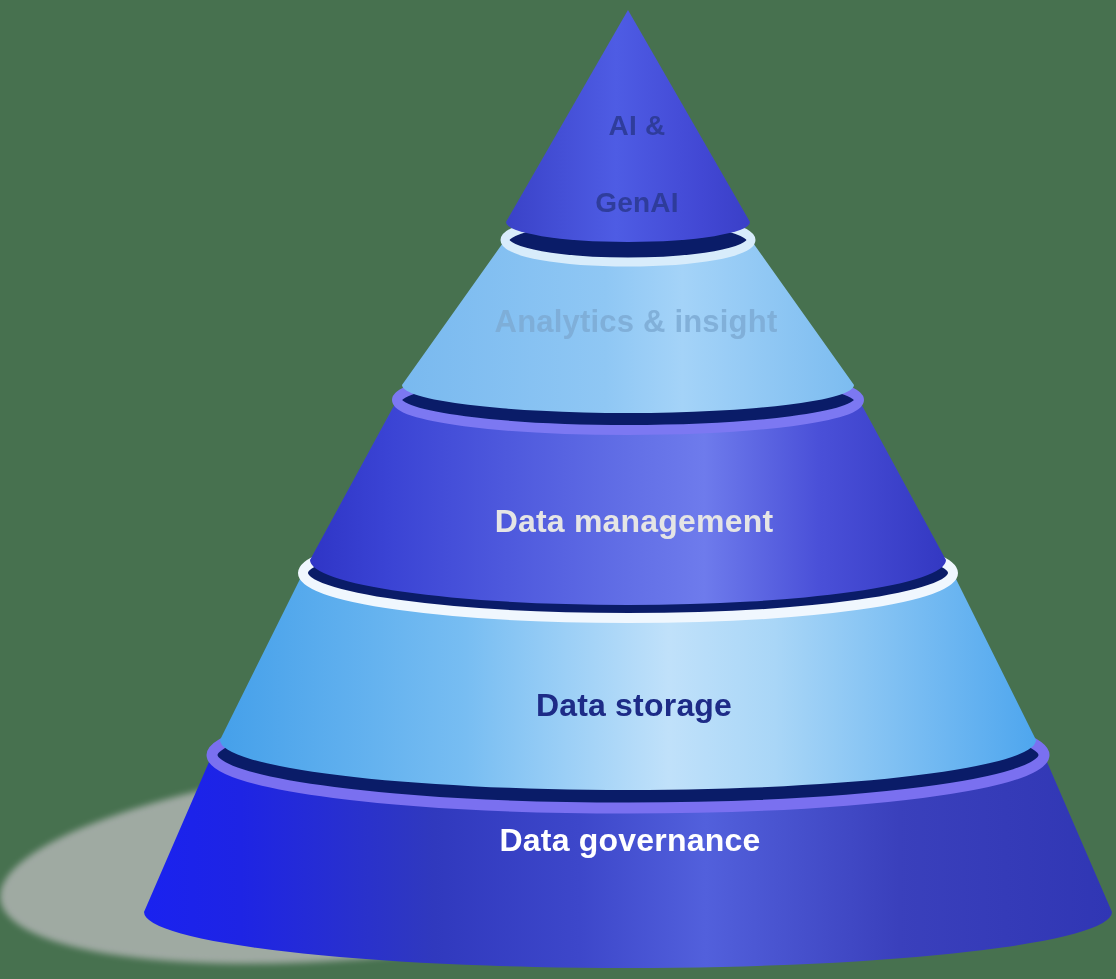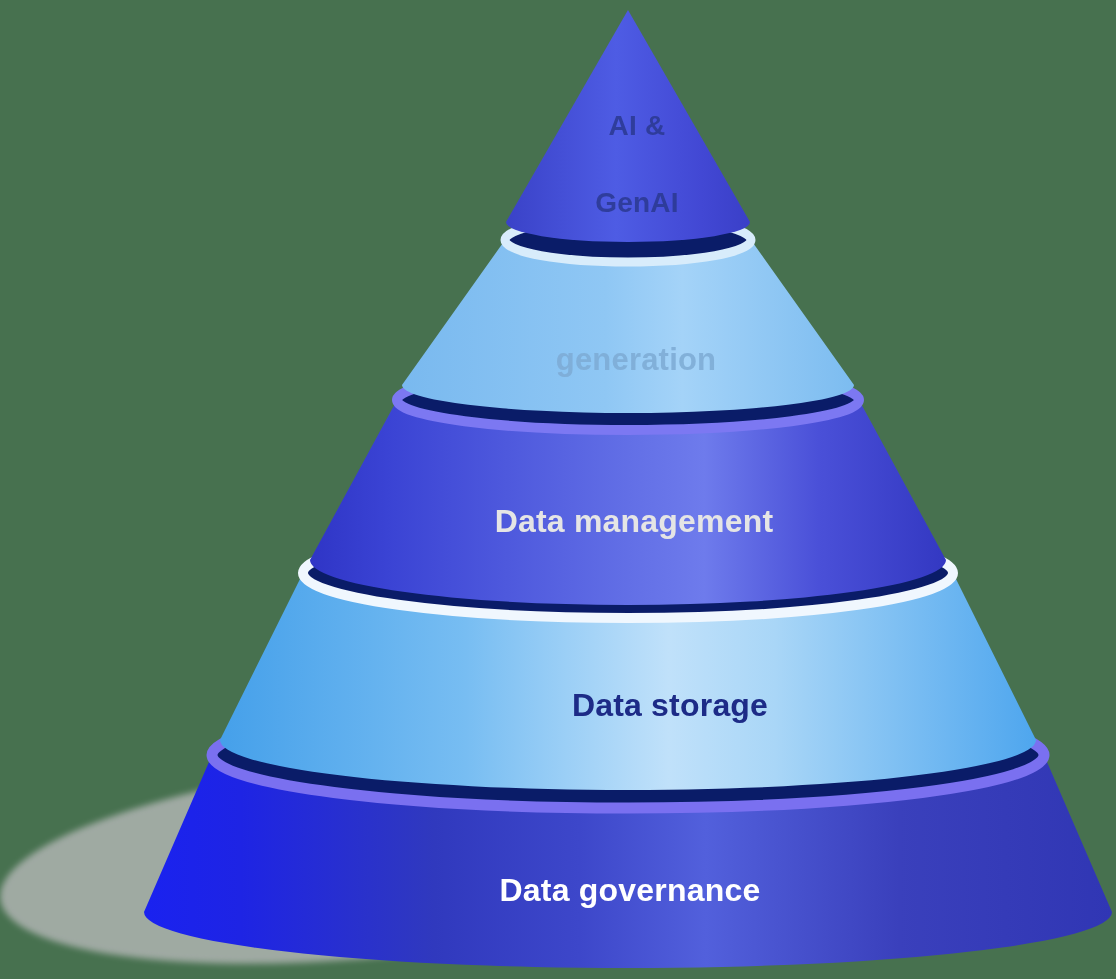--- a/index.html
+++ b/index.html
@@ -87,21 +87,21 @@
 
     <path d="M 505 240 L 402 385 A 226 28 0 0 0 854 385 L 751 240 A 123 22 0 0 1 505 240 Z" fill="url(#g-ana)"></path>
     <ellipse cx="628" cy="240" rx="123" ry="22" stroke-width="9" fill="#0A1C68" stroke="#D8ECFB"></ellipse>
 
     <path d="M 628 10 L 506 222 A 122 20 0 0 0 750 222 Z" fill="url(#g-cone)"></path>
   </svg>
 
   <div class="lbl lbl-ai" style="left:637px;top:126px;">AI &amp;</div>
   <div class="lbl lbl-ai" style="left:637px;top:163px;margin-top:40px;">GenAI</div>
 
-  <div class="lbl lbl-ana" style="left:636px;top:360px;">generation</div>
+  <div class="lbl lbl-ana" style="left:636px;top:322px;">Analytics &amp; insight</div>
 
   <div class="lbl lbl-mgmt" style="left:634px;top:521px;">Data management</div>
 
-  <div class="lbl lbl-stor" style="left:670px;top:705px;">Data storage</div>
+  <div class="lbl lbl-stor" style="left:634px;top:705px;">Data storage</div>
 
-  <div class="lbl lbl-gov" style="left:630px;top:890px;">Data governance</div>
+  <div class="lbl lbl-gov" style="left:630px;top:840px;">Data governance</div>
 
 </div>
 
 </body></html>

